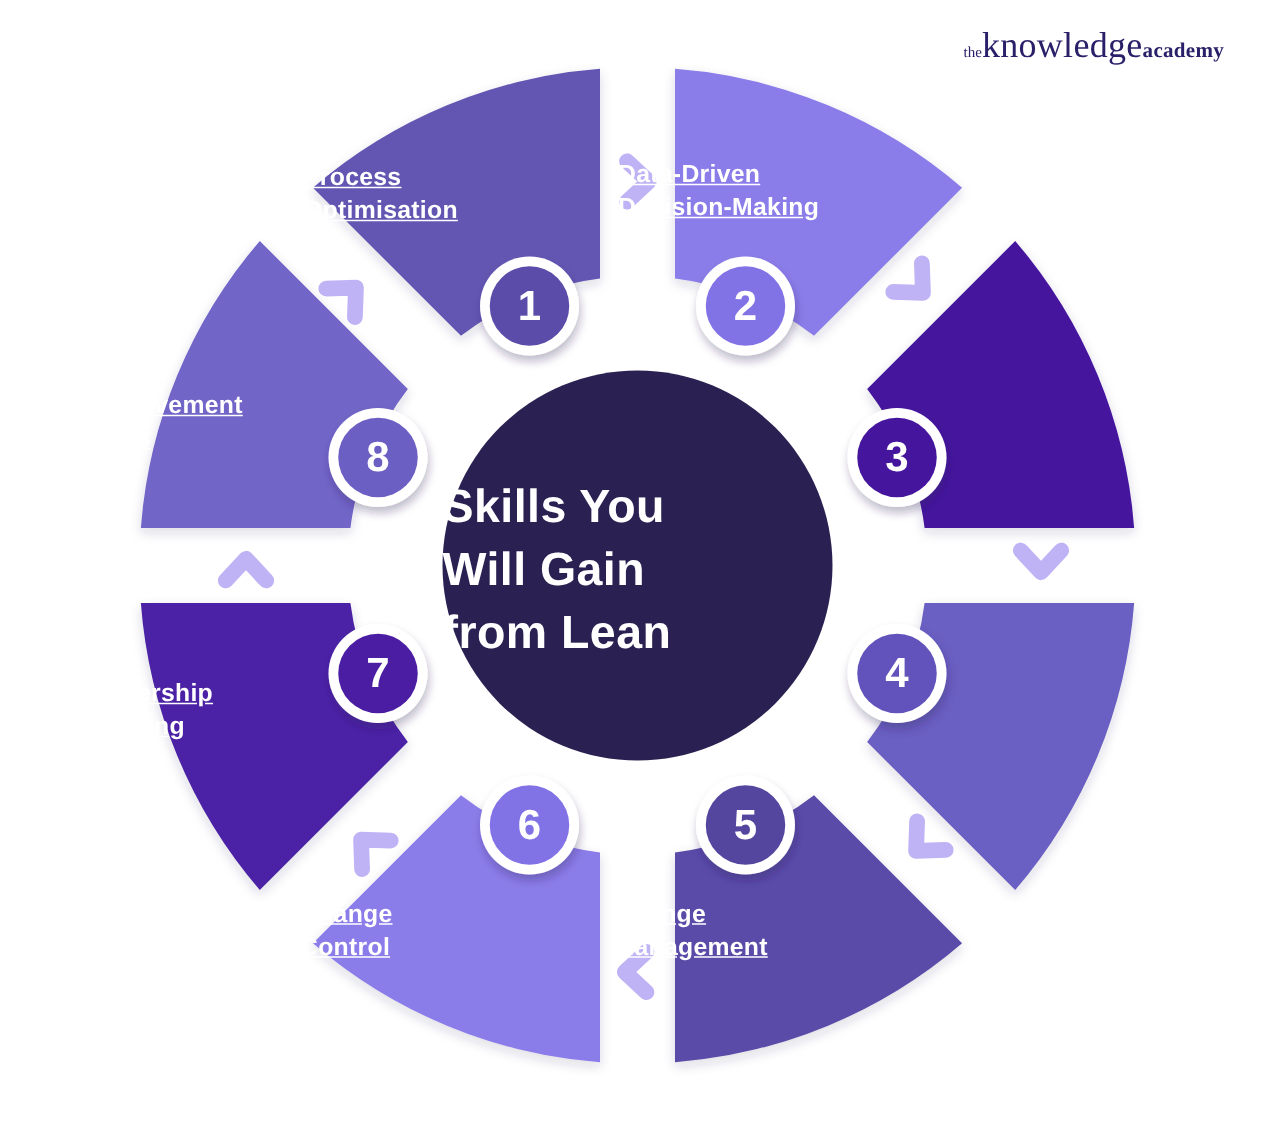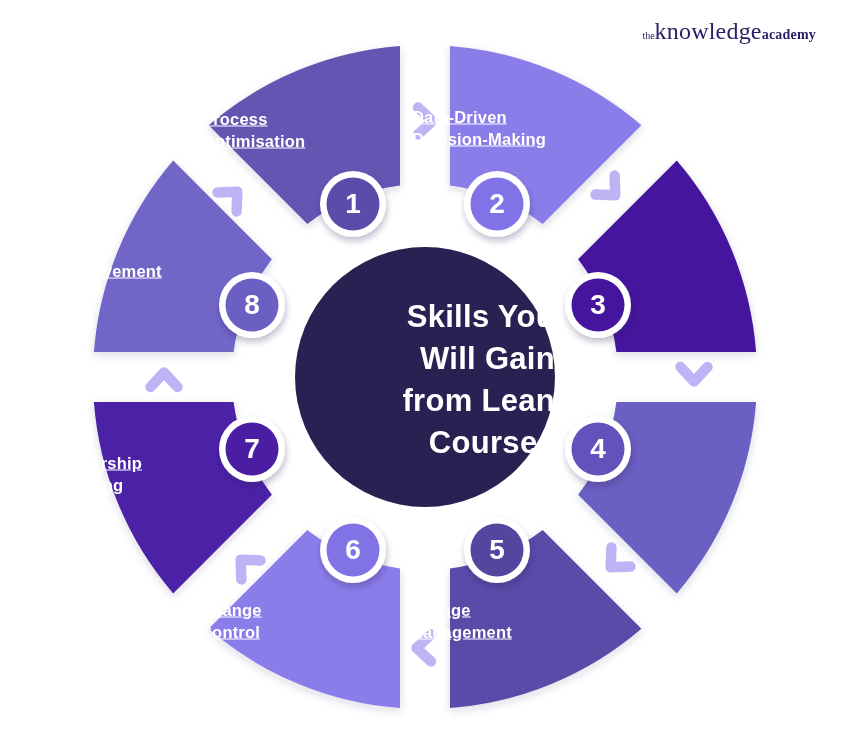--- a/index.html
+++ b/index.html
@@ -32,21 +32,21 @@
   .num2{left:497px;top:204px}
   .num3{left:598px;top:305px}
   .num4{left:598px;top:449px}
   .num5{left:497px;top:550px}
   .num6{left:353px;top:550px}
   .num7{left:252px;top:449px}
   .num8{left:252px;top:305px}
   
   .title{
     position:absolute;left:425px;top:380px;width:260px;
-    transform:translate(-50%,-50%);text-align:right;color:#ffffff;
+    transform:translate(-50%,-50%);text-align:left;color:#ffffff;
     font-size:31px;line-height:42px;font-weight:bold;letter-spacing:.3px;
   }
   
   .logo{
     position:absolute;top:18px;right:34px;color:#2A2069;
     font-family:"Liberation Serif",serif;white-space:nowrap;
   }
   .logo .lt{font-size:10px;}
   .logo .lk{font-size:24px;letter-spacing:.2px;}
   .logo .la{font-size:14px;font-weight:bold;letter-spacing:.2px;}
@@ -157,18 +157,17 @@
   </div>
   <div class="lbl lbl8">
     <div>Improvement</div>
     <div>Skills</div>
   </div>
 
   <div class="title">
     <div>Skills You</div>
     <div>Will Gain</div>
     <div>from Lean</div>
-    <div>Courses</div>
   </div>
 
   <div class="logo"><span class="lt">the</span><span class="lk">knowledge</span><span class="la">academy</span></div>
 
 </div>
 
 </body></html>

